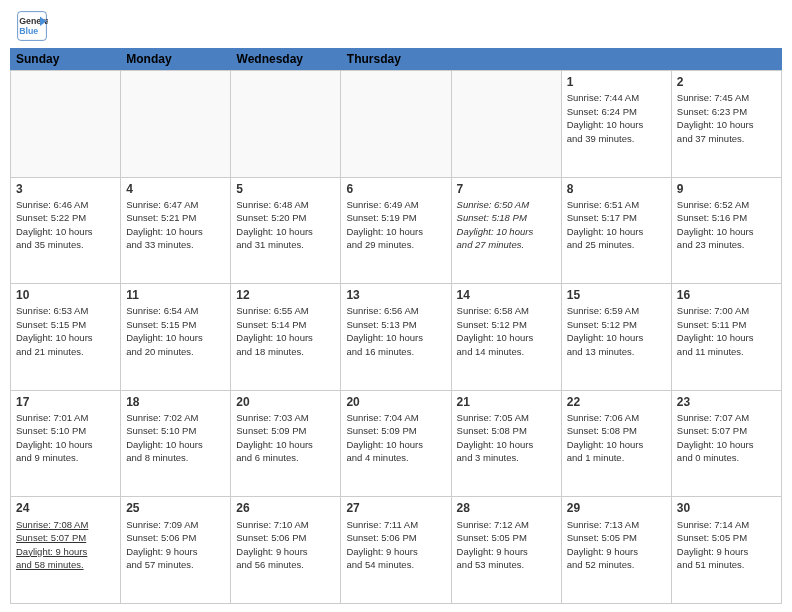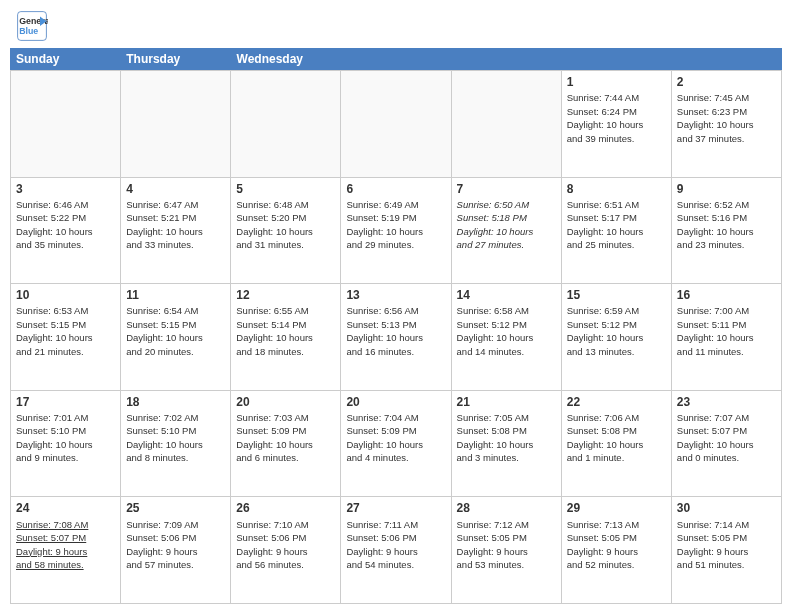--- a/index.html
+++ b/index.html
@@ -50,21 +50,21 @@
       display: flex;
       flex-direction: column;
       margin: 0 10px 8px 10px;
     }
     .cal-header {
       display: grid;
       grid-template-columns: repeat(7, 1fr);
       background: #4a7fc1;
     }
     .cal-header-cell {
-      color: #ffffff;
+      color: #000000;
       font-size: 12px;
       font-weight: bold;
       padding: 4px 6px;
       text-align: left;
     }
     .cal-body {
       flex: 1;
       display: flex;
       flex-direction: column;
       border-left: 1px solid #ccc;
@@ -116,22 +116,23 @@
     </div>
     <div class="title-block">
       <div class="month-title"></div>
       <div class="location"></div>
     </div>
   </div>
 
   <div class="calendar">
     <div class="cal-header">
     <div class="cal-header-cell">Sunday</div>
+        <div class="cal-header-cell">Monday</div>
+        <div class="cal-header-cell">Wednesday</div>
         <div class="cal-header-cell">Thursday</div>
-        <div class="cal-header-cell">Wednesday</div>
       </div>
     <div class="cal-body">
     <div class="cal-row">
           <div class="cal-cell empty"></div>
           <div class="cal-cell empty"></div>
           <div class="cal-cell empty"></div>
           <div class="cal-cell empty"></div>
           <div class="cal-cell empty"></div>
           <div class="cal-cell"><span class="day-num">1</span><span class="info" style="white-space: pre-line;">Sunrise: 7:44 AM
 Sunset: 6:24 PM

